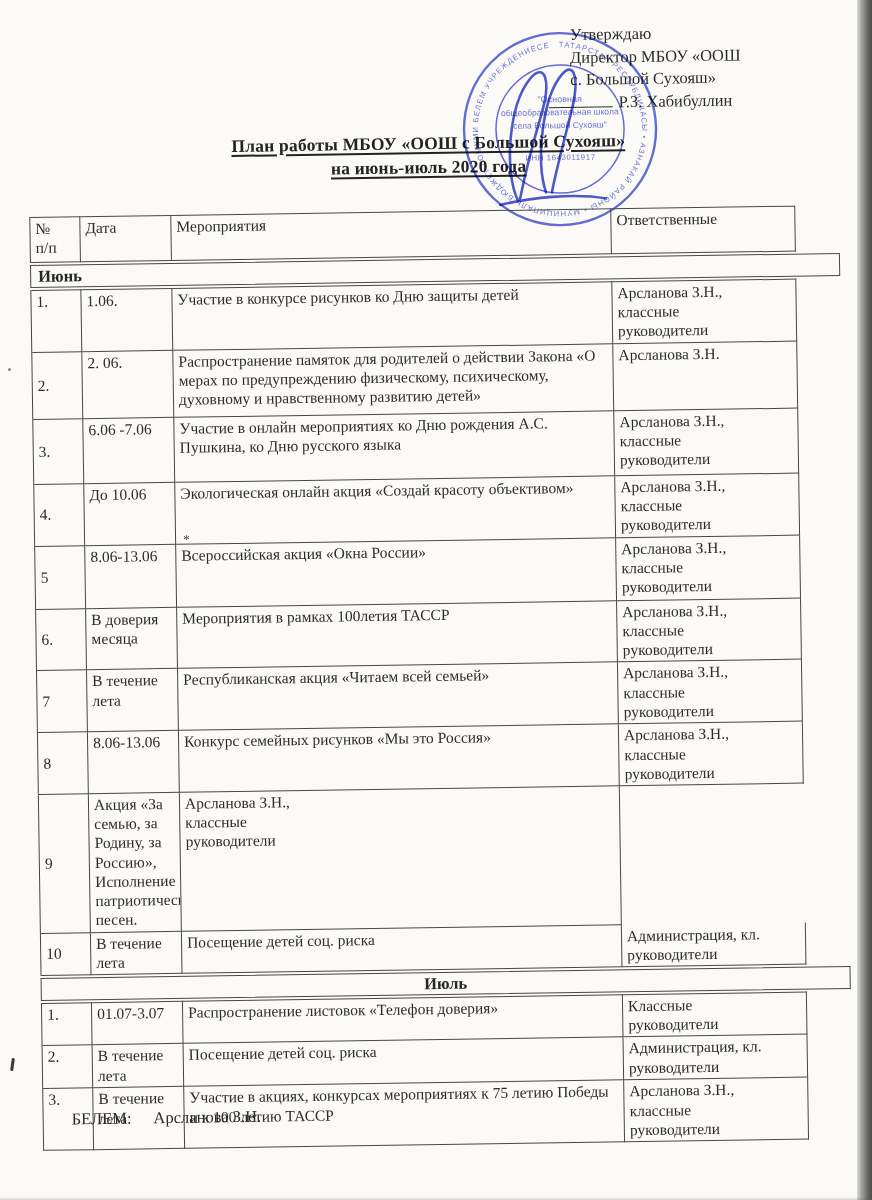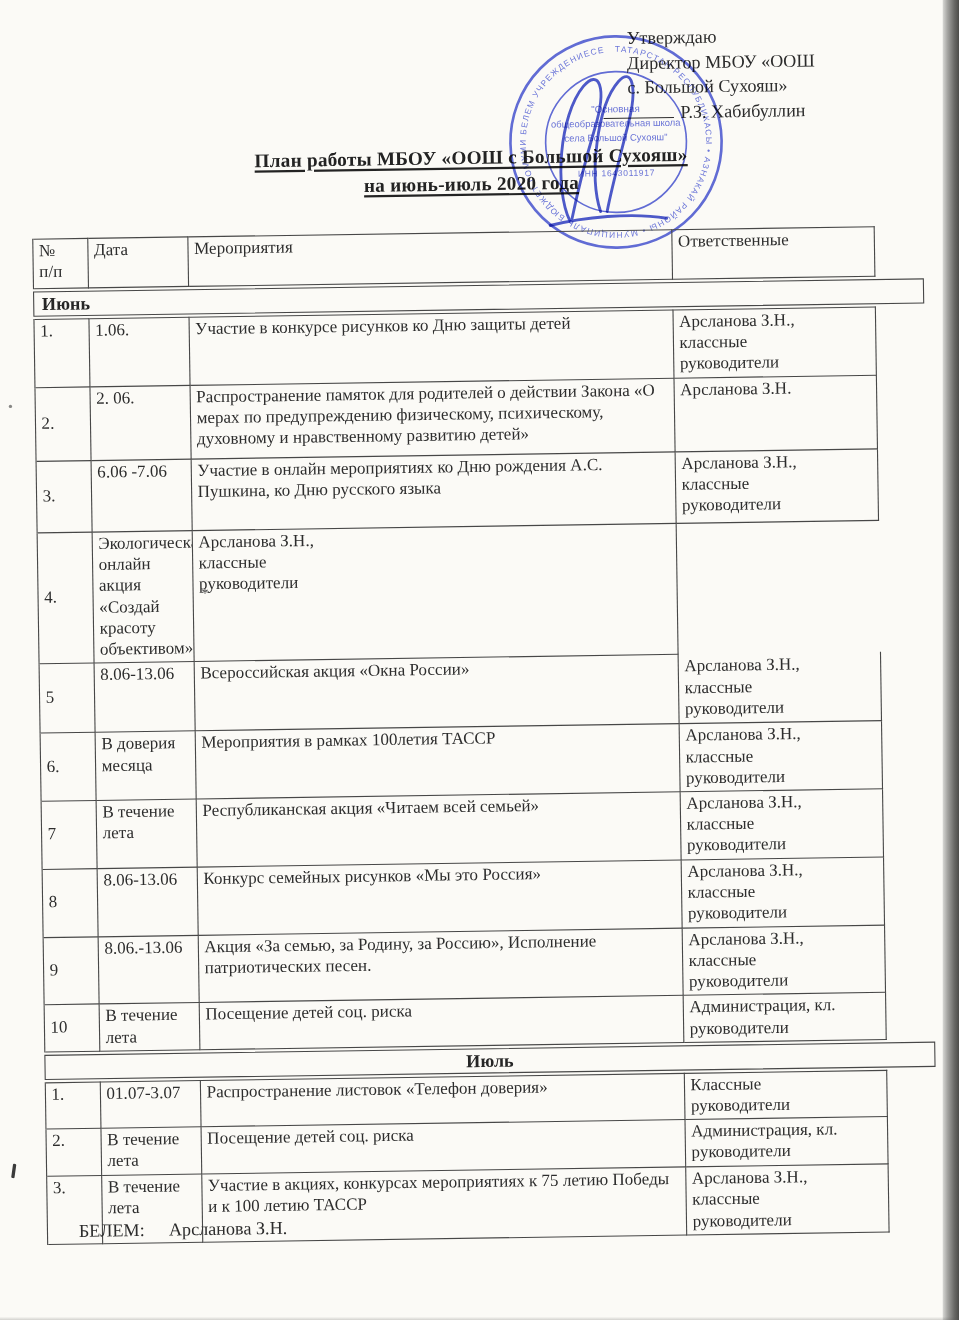--- a/index.html
+++ b/index.html
@@ -124,20 +124,21 @@
         <div class="grid " style="--h: 65px;">
           <div class="cell c0 vlow">3.</div>
           <div class="cell c1">6.06 -7.06</div>
           <div class="cell c2">Участие в онлайн мероприятиях ко Дню рождения А.С. Пушкина, ко Дню русского языка</div>
           <div class="cell c3">Арсланова З.Н.,
 классные
 руководители</div>
         </div>
         <div class="grid " style="--h: 57px;">
           <div class="cell c0 vlow">4.</div>
+          <div class="cell c1">До 10.06</div>
           <div class="cell c2">Экологическая онлайн акция «Создай красоту объективом»</div>
           <div class="cell c3">Арсланова З.Н.,
 классные
 руководители</div>
         </div>
         <div class="grid " style="--h: 63px;">
           <div class="cell c0 vlow">5</div>
           <div class="cell c1">8.06-13.06</div>
           <div class="cell c2">Всероссийская акция «Окна России»</div>
           <div class="cell c3">Арсланова З.Н.,
@@ -163,21 +164,20 @@
         <div class="grid " style="--h: 58px;">
           <div class="cell c0 vlow">8</div>
           <div class="cell c1">8.06-13.06</div>
           <div class="cell c2">Конкурс семейных рисунков «Мы это Россия»</div>
           <div class="cell c3">Арсланова З.Н.,
 классные
 руководители</div>
         </div>
         <div class="grid " style="--h: 56px;">
           <div class="cell c0 vlow">9</div>
-          <div class="cell c1">8.06.-13.06</div>
           <div class="cell c2">Акция «За семью, за Родину, за Россию», Исполнение патриотических песен.</div>
           <div class="cell c3">Арсланова З.Н.,
 классные
 руководители</div>
         </div>
         <div class="grid " style="--h: 42px;">
           <div class="cell c0 vlow">10</div>
           <div class="cell c1">В течение лета</div>
           <div class="cell c2">Посещение детей соц. риска</div>
           <div class="cell c3">Администрация, кл.

